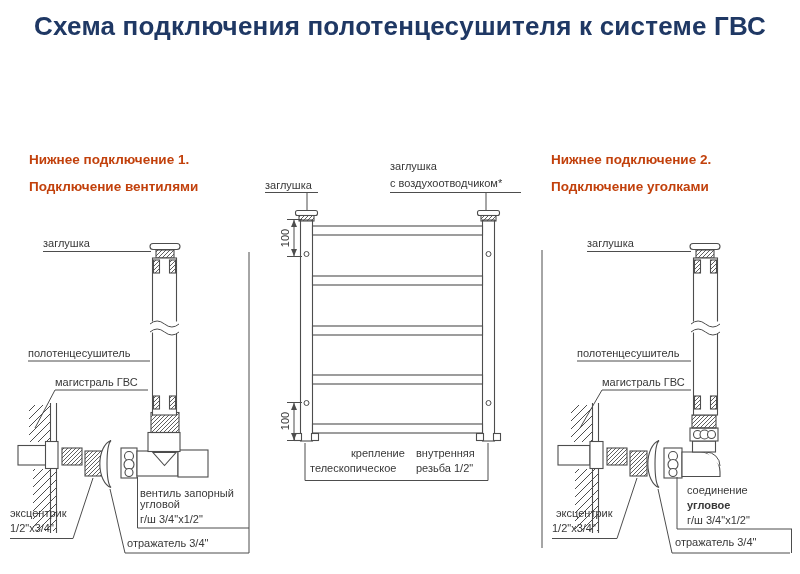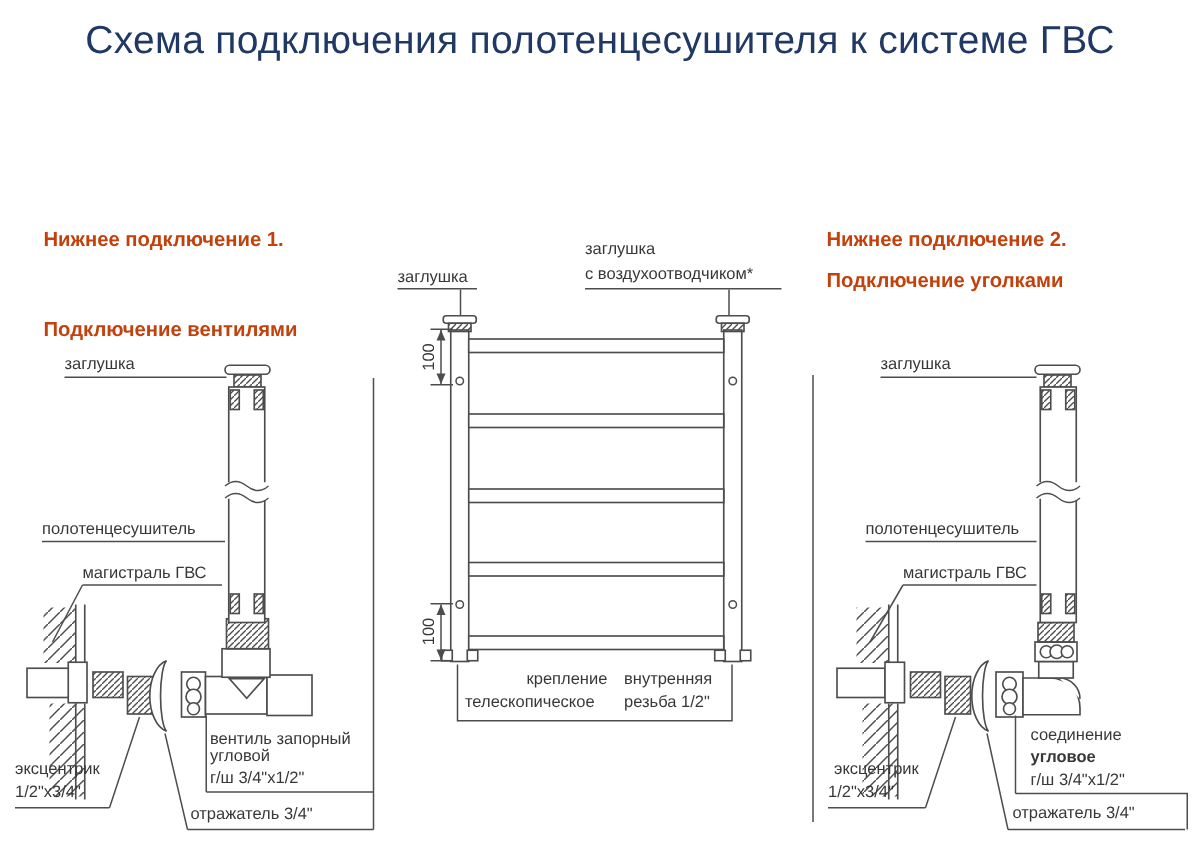--- a/index.html
+++ b/index.html
@@ -1,21 +1,21 @@
 <!DOCTYPE html>
 <html><head>
 <meta charset="utf-8">
 <style>
   html,body{margin:0;padding:0;background:#ffffff;}
   .stage{position:relative;width:800px;height:574px;background:#fff;overflow:hidden;
          font-family:"Liberation Sans","DejaVu Sans",sans-serif;}
   .stage svg{position:absolute;left:0;top:0;}
   .t{position:absolute;color:#383838;font-size:11px;line-height:14px;white-space:nowrap;}
   .title{position:absolute;left:0;right:0;top:11px;text-align:center;
-         font-size:26px;font-weight:normal;color:#1F3864;letter-spacing:.2px;}
+         font-size:26px;font-weight:bold;color:#1F3864;letter-spacing:.2px;}
   .hdr{position:absolute;width:240px;text-align:left;font-size:13.5px;font-weight:bold;color:#c2410c;}
 </style>
 </head>
 <body>
 
 <div class="stage">
 
 <svg width="800" height="574" viewBox="0 0 800 574">
   <defs>
     <pattern id="hatch" patternUnits="userSpaceOnUse" width="4" height="4">
@@ -214,21 +214,21 @@
       <line x1="791.5" y1="529" x2="791.5" y2="553"></line>
       <line x1="672" y1="553" x2="790" y2="553"></line>
       <line x1="672" y1="553" x2="658" y2="489"></line>
     </g>
   </g>
 </svg>
 
   <div class="title">Схема подключения полотенцесушителя к системе ГВС</div>
 
   <div class="hdr" style="left:29px;top:152px;">Нижнее подключение 1.</div>
-  <div class="hdr" style="left:29px;top:179px;margin-top:33px;">Подключение вентилями</div>
+  <div class="hdr" style="left:29px;top:179px;">Подключение вентилями</div>
   <div class="hdr" style="left:551px;top:152px;">Нижнее подключение 2.</div>
   <div class="hdr" style="left:551px;top:179px;">Подключение уголками</div>
 
   <div class="t" style="left:265px;top:178px;">заглушка</div>
   <div class="t" style="left:390px;top:159px;">заглушка</div>
   <div class="t" style="left:390px;top:176px;">с воздухоотводчиком*</div>
   <div class="t" style="left:310px;top:446px;padding-left:41px;">крепление</div>
   <div class="t" style="left:310px;top:461px;">телескопическое</div>
   <div class="t" style="left:416px;top:446px;">внутренняя</div>
   <div class="t" style="left:416px;top:461px;">резьба 1/2"</div>

